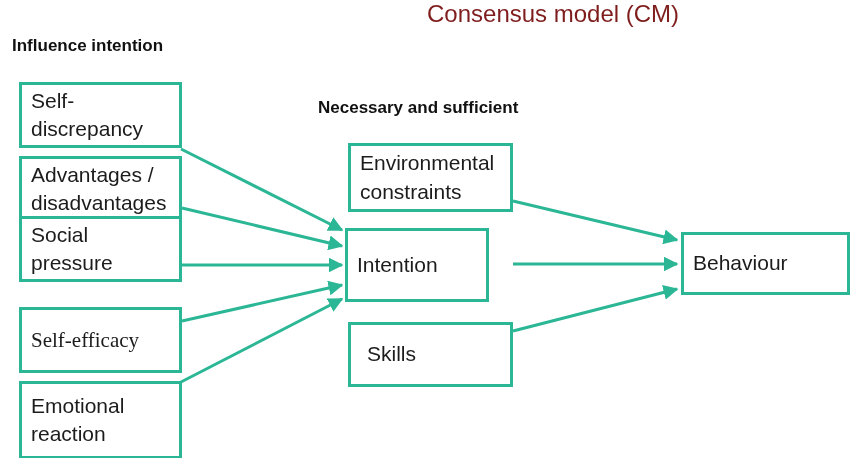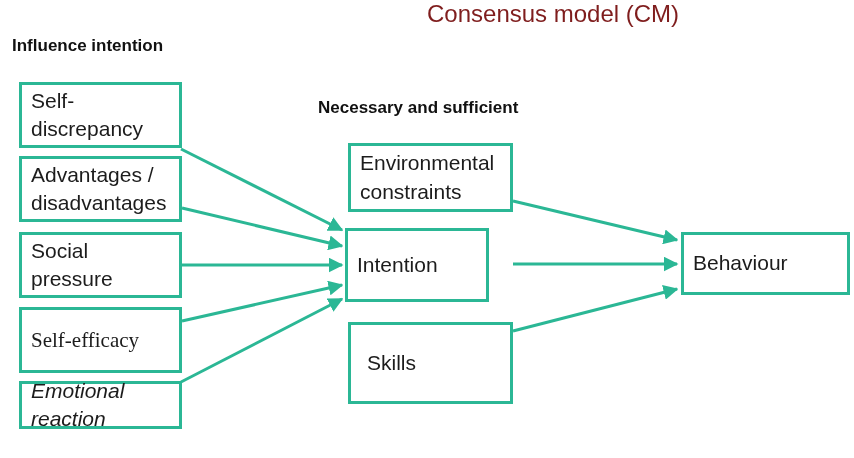--- a/index.html
+++ b/index.html
@@ -44,27 +44,27 @@
     padding-left: 9px;
     padding-right: 4px;
     font-size: 21px;
     line-height: 1.35;
     color: #1c1c1c;
     white-space: pre-line;
   }
   
   .n-self-discrepancy   { left: 19px;  top: 82px;  width: 163px; height: 66px; }
   .n-advantages         { left: 19px;  top: 156px; width: 163px; height: 66px; }
-  .n-social-pressure    { left: 19px;  top: 232px; width: 163px; height: 66px; }
+  .n-social-pressure    { left: 19px;  top: 216px; width: 163px; height: 66px; }
   .n-self-efficacy      { left: 19px;  top: 307px; width: 163px; height: 66px; font-family: Liberation Serif, serif; }
-  .n-emotional-reaction { left: 19px;  top: 381px; width: 163px; height: 48px; font-style: italic; }
+  .n-emotional-reaction { left: 19px;  top: 381px; width: 163px; height: 78px; }
   
   .n-environmental      { left: 348px; top: 143px; width: 165px; height: 69px; }
   .n-intention          { left: 345px; top: 228px; width: 144px; height: 74px; }
-  .n-skills             { left: 348px; top: 322px; width: 165px; height: 82px; padding-left: 16px; }
+  .n-skills             { left: 348px; top: 322px; width: 165px; height: 65px; padding-left: 16px; }
   
   .n-behaviour          { left: 681px; top: 232px; width: 169px; height: 63px; }
   svg.edges {
     position: absolute;
     left: 0; top: 0;
     width: 854px;
     height: 458px;
   }
   svg.edges line {
     stroke: #2bb795;

